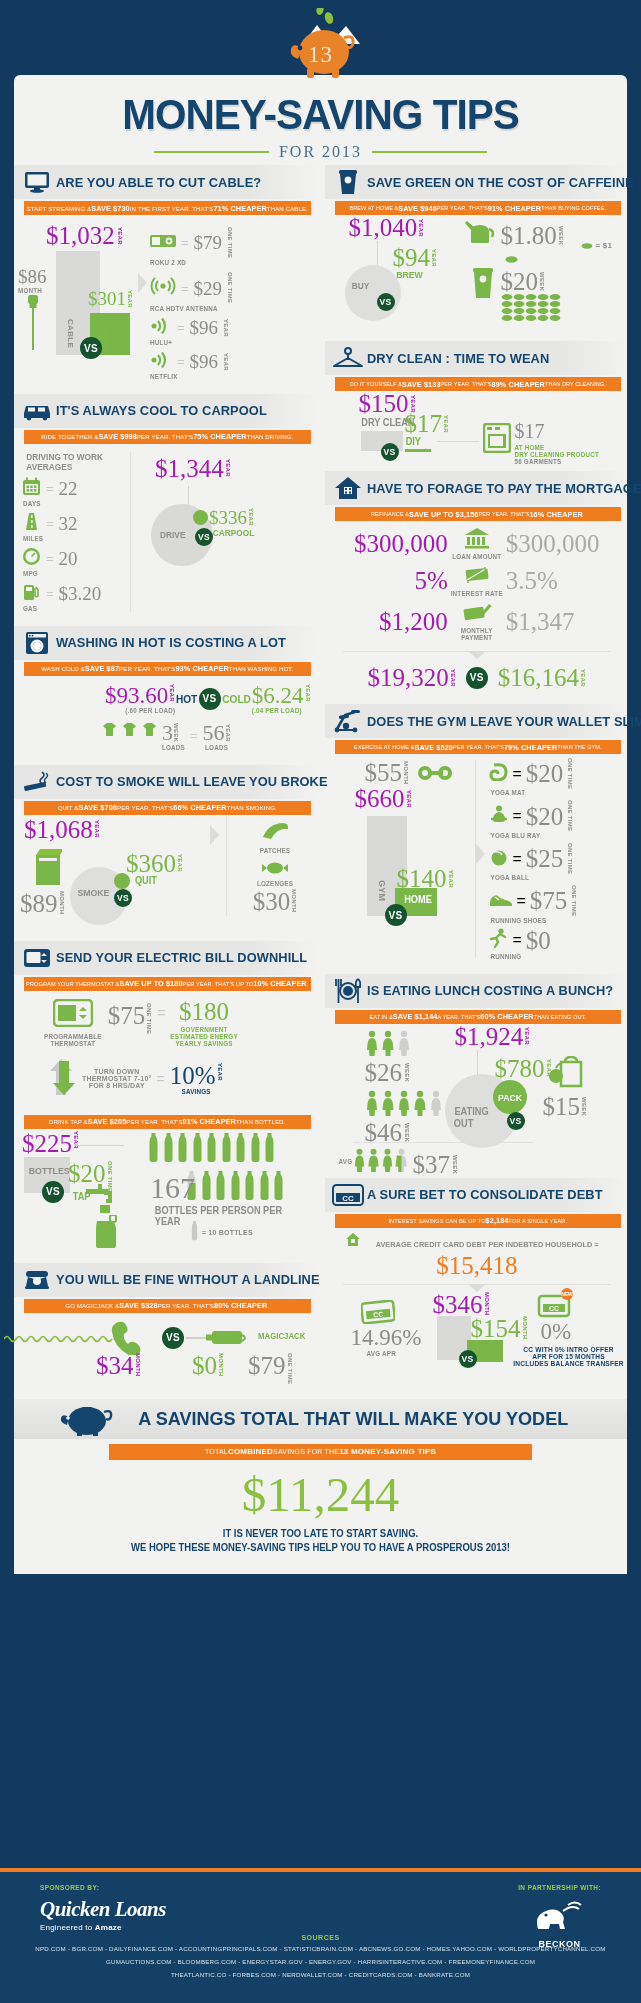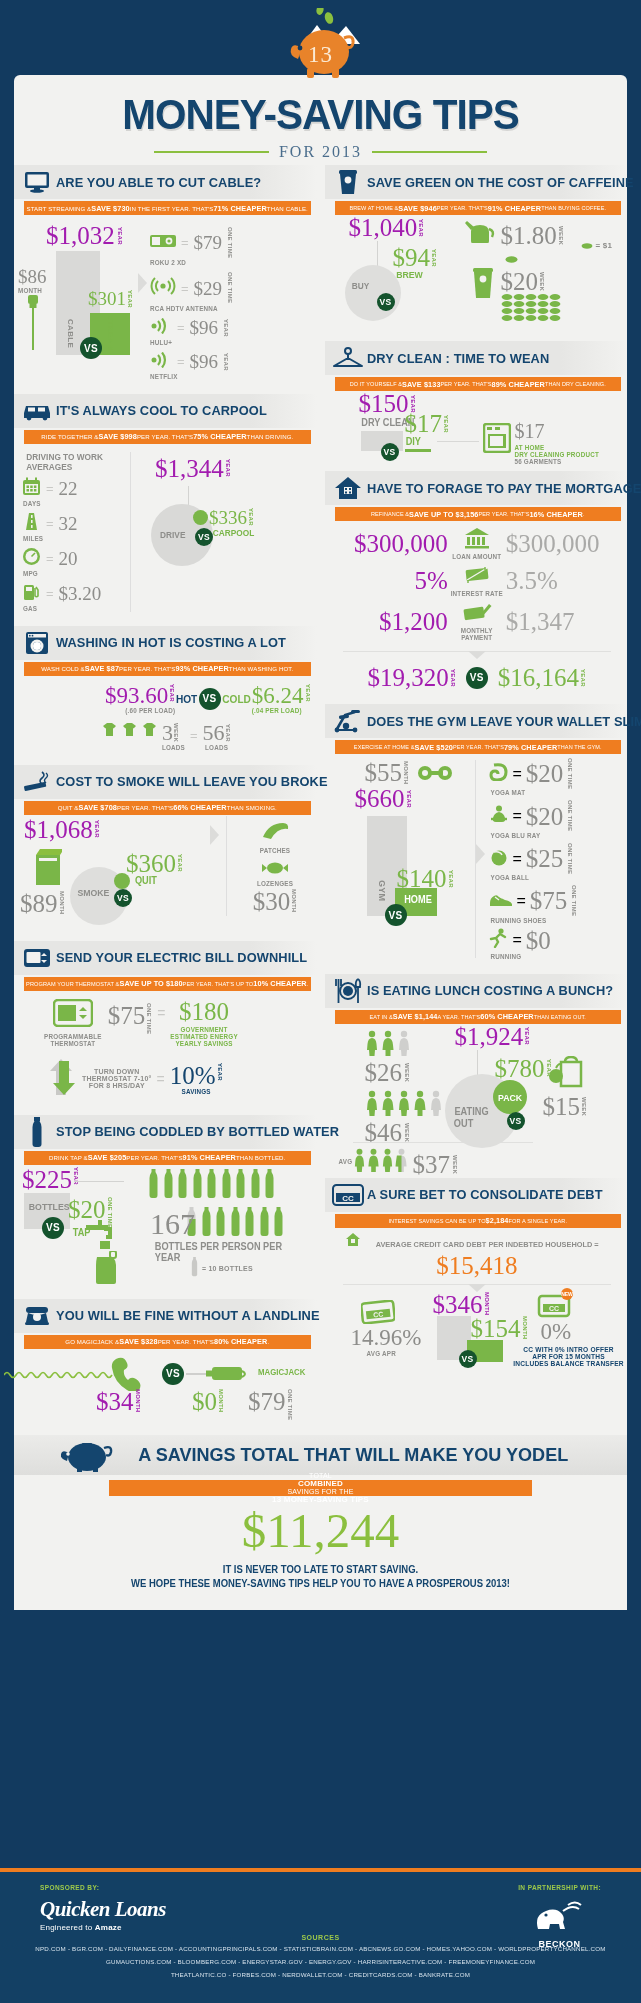--- a/index.html
+++ b/index.html
@@ -121,21 +121,21 @@
     height:40px; display:flex; align-items:center; justify-content:center; gap:10px;
     background:linear-gradient(to bottom,#ebebe9,#dededc);
   }
   .total-title {
     font-family:"Liberation Sans Narrow","Liberation Sans",sans-serif;
     font-weight:bold; font-size:19px; color:#14456e; transform:scaleX(0.95);
   }
   .total-bar {
     background:#ef7d20; color:#fff; height:16px; margin:5px 95px 0 95px;
     display:flex;align-items:center;justify-content:center;
-    font-size:7px; letter-spacing:0.2px;flex-direction:column;
+    font-size:7px; letter-spacing:0.2px;
   }
   .total-bar b{font-weight:bold;font-size:8px;}
   .total-amt {
     text-align:center; font-family:"Liberation Serif",serif;
     font-size:49px; color:#8bbf3f; line-height:1; margin-top:10px;
     text-shadow:0 0 0 #fff;
   }
   .total-msg {
     text-align:center; margin-top:8px; color:#14456e;
     font-family:"Liberation Sans Narrow","Liberation Sans",sans-serif;
@@ -592,29 +592,20 @@
                   <span class="big navy">10%</span>
                   <span class="vert navy" style="margin-left:1px;">YEAR</span>
                 </div>
                 <div class="lbl navy">SAVINGS</div>
               </div>
             </div>
           </div>
         </div>
 
         <div class="sec">
-          <div class="sec-head">
-            <div class="sec-icon">
-              <svg width="14" height="30" viewBox="0 0 14 30">
-                  <rect x="4" y="0" width="6" height="4" fill="#14456e"></rect>
-                  <path d="M4.5 4 h5 q2 3 2 6 v17 q0 3 -3 3 h-3 q-3 0 -3 -3 v-17 q0 -3 2 -6 z" fill="#14456e"></path>
-                </svg>
-            </div>
-            <div class="sec-title">STOP BEING CODDLED BY BOTTLED WATER</div>
-          </div>
           <div class="sec-bar">
             <span>DRINK TAP &amp; </span>
               <b>SAVE $205</b>
               <span> PER YEAR. THAT'S </span>
               <b>91% CHEAPER</b>
               <span> THAN BOTTLED.</span>
           </div>
           <div class="sec-body" style="position:relative;height:130px;">
             <div class="row" style="position:absolute;left:8px;top:2px;align-items:flex-start;">
               <span class="big blue">$225</span>

